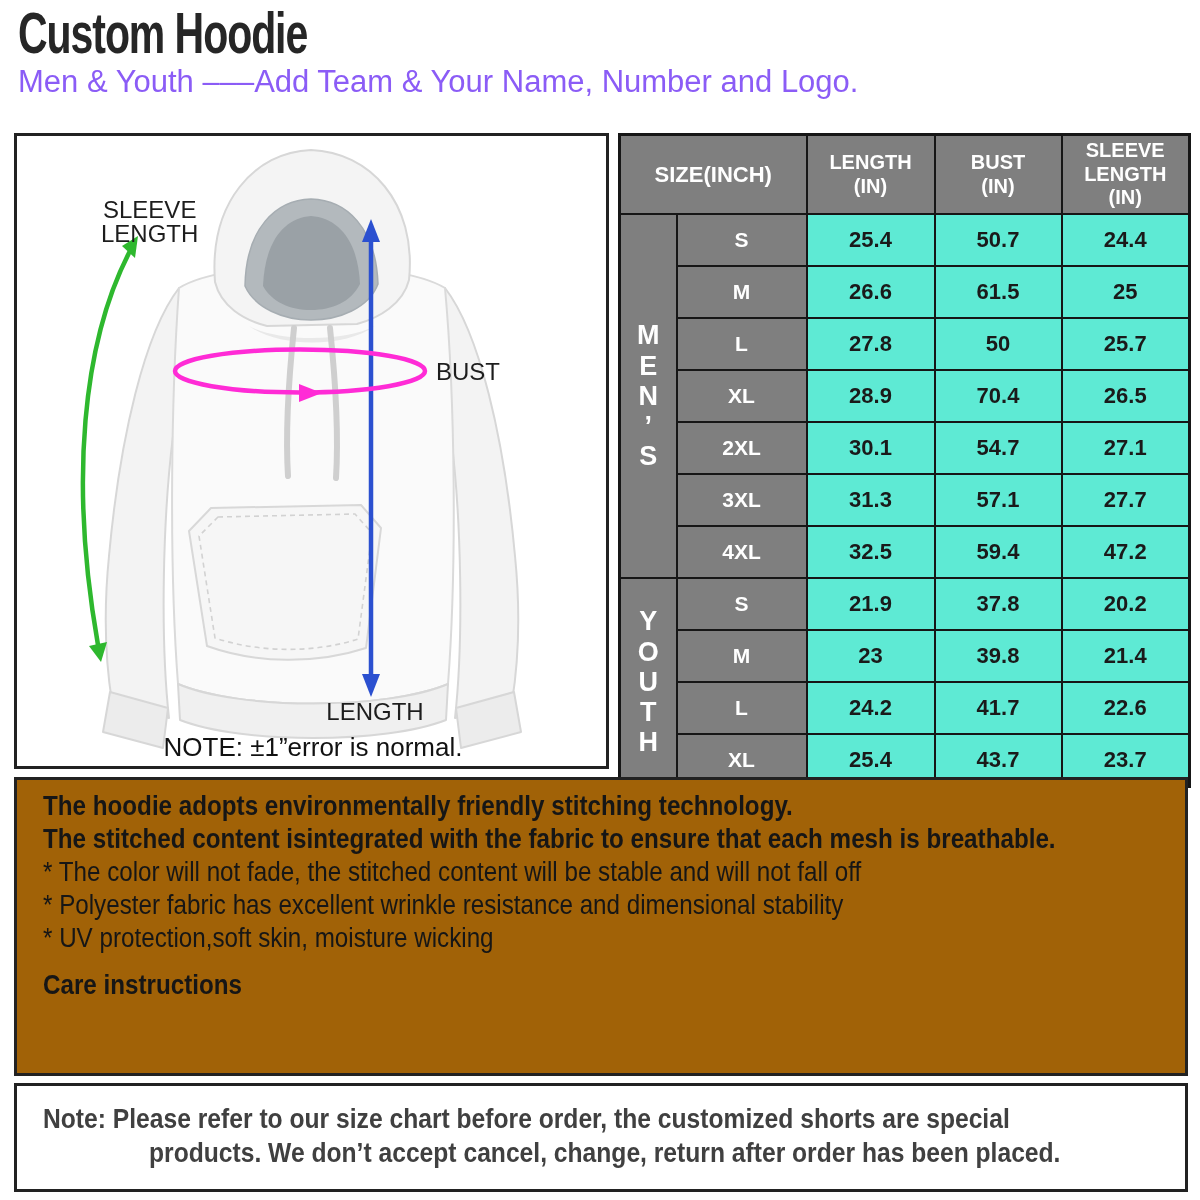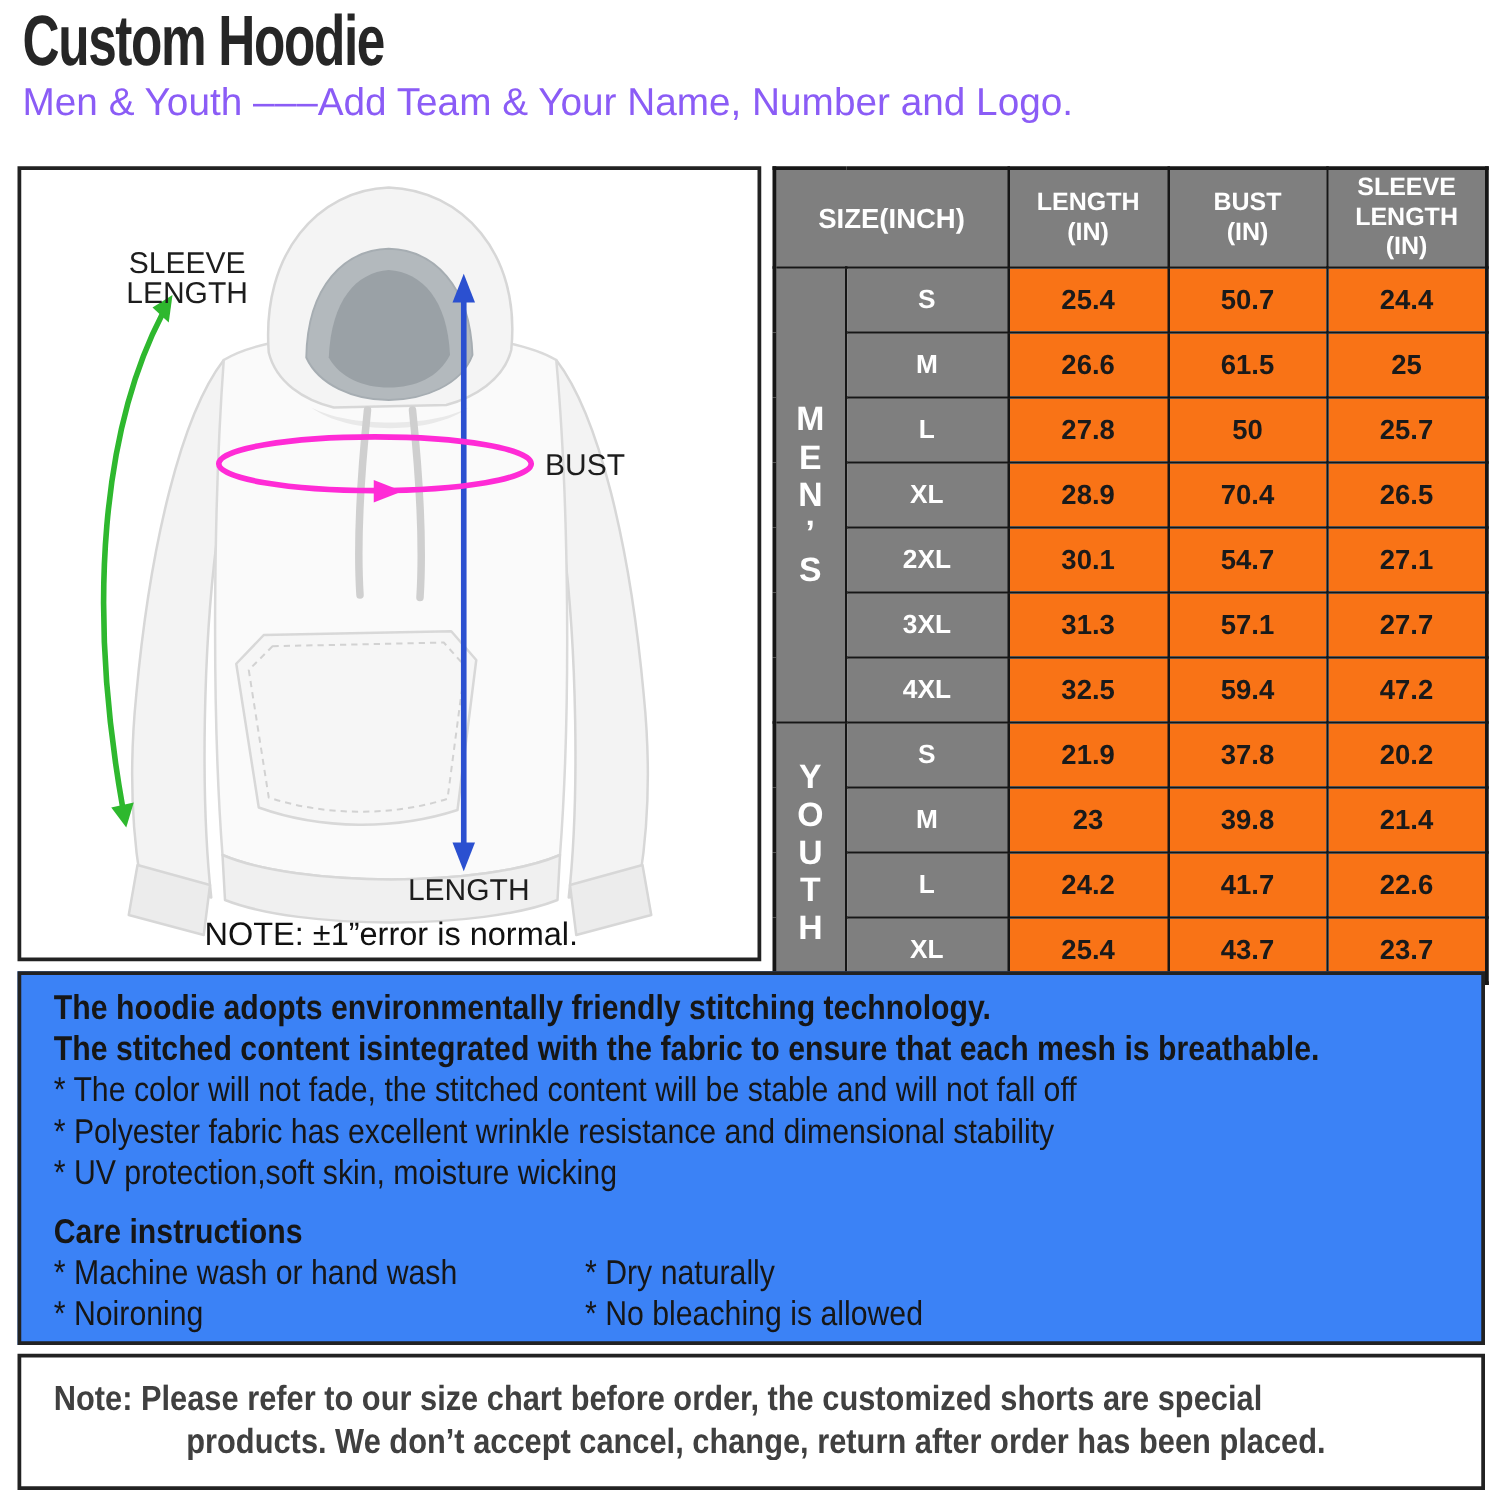--- a/index.html
+++ b/index.html
@@ -29,29 +29,29 @@
     table-layout:fixed;border:3px solid #161616;
   }
   #size-table th,#size-table td{
     border:2px solid #161616;padding:0;text-align:center;vertical-align:middle;
     overflow:hidden;
   }
   #size-table .gray{background:#7f7f7f;color:#ffffff;}
   #size-table .hdr{font-size:20px;font-weight:700;line-height:1.18;white-space:pre-line;height:77px;}
   #size-table .hdr-size{font-size:22px;}
   #size-table .size-cell{font-size:21px;font-weight:700;height:50px;}
-  #size-table .val{font-size:22px;font-weight:700;color:#1a1a1a;background:#f97316;height:50px;}
+  #size-table .val{font-size:22px;font-weight:700;color:#1a1a1a;background:#5eead4;height:50px;}
   #size-table .group-label{
     font-size:27px;font-weight:700;line-height:1.12;white-space:pre-line;letter-spacing:0;
   }
 
   
   #info-box{
     left:14px;top:777px;width:1174px;height:299px;border:3px solid #222;
-    box-sizing:border-box;background:#3b82f6;padding:9px 0 0 26px;
+    box-sizing:border-box;background:#a16207;padding:9px 0 0 26px;
   }
   .iline{
     font-size:27.5px;line-height:33px;color:#161616;white-space:nowrap;
     transform:scaleX(.88);transform-origin:0 50%;
   }
   .iline.b{font-weight:700;}
   #care-title{margin-top:14px;}
   .care-grid{display:grid;grid-template-columns:425px 1fr;}
 
   
@@ -227,24 +227,18 @@
 </tbody>
   </table>
 
 <div class="abs" id="info-box">
   <div class="iline b">The hoodie adopts environmentally friendly stitching technology.</div>
   <div class="iline b">The stitched content isintegrated with the fabric to ensure that each mesh is breathable.</div>
   <div class="iline">* The color will not fade, the stitched content will be stable and will not fall off</div>
   <div class="iline">* Polyester fabric has excellent wrinkle resistance and dimensional stability</div>
   <div class="iline">* UV protection,soft skin, moisture wicking</div>
   <div class="iline b" id="care-title">Care instructions</div>
-  <div class="care-grid">
-    <div class="iline">* Machine wash or hand wash</div>
-    <div class="iline">* Dry naturally</div>
-    <div class="iline">* Noironing</div>
-    <div class="iline">* No bleaching is allowed</div>
-  </div>
 </div>
 
 <div class="abs" id="note-box">
   <div class="nline" id="note-line1">Note: Please refer to our size chart before order, the customized shorts are special</div>
   <div class="nline" id="note-line2">products. We don’t accept cancel, change, return after order has been placed.</div>
 </div>
 
 </body></html>

